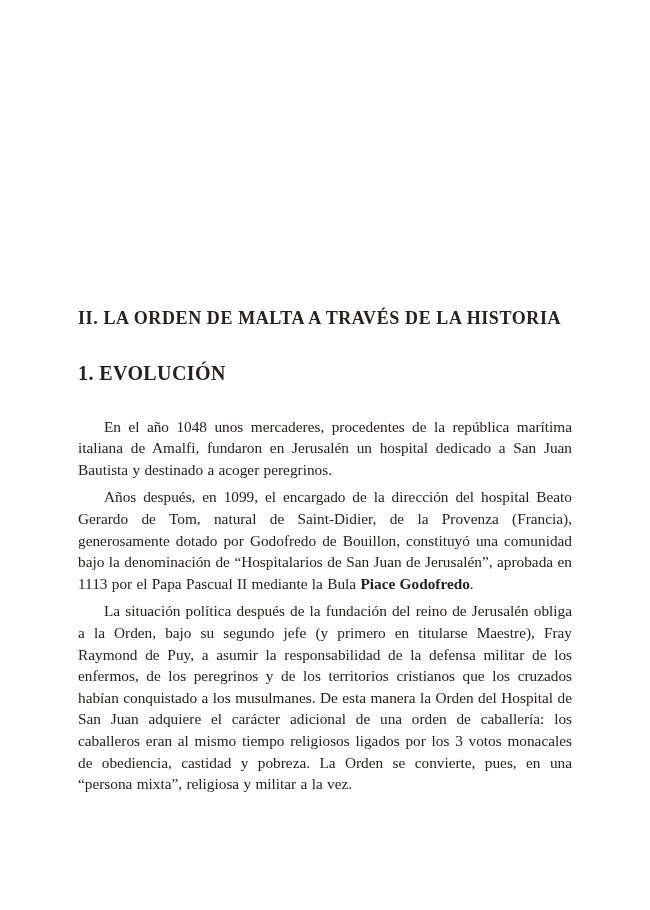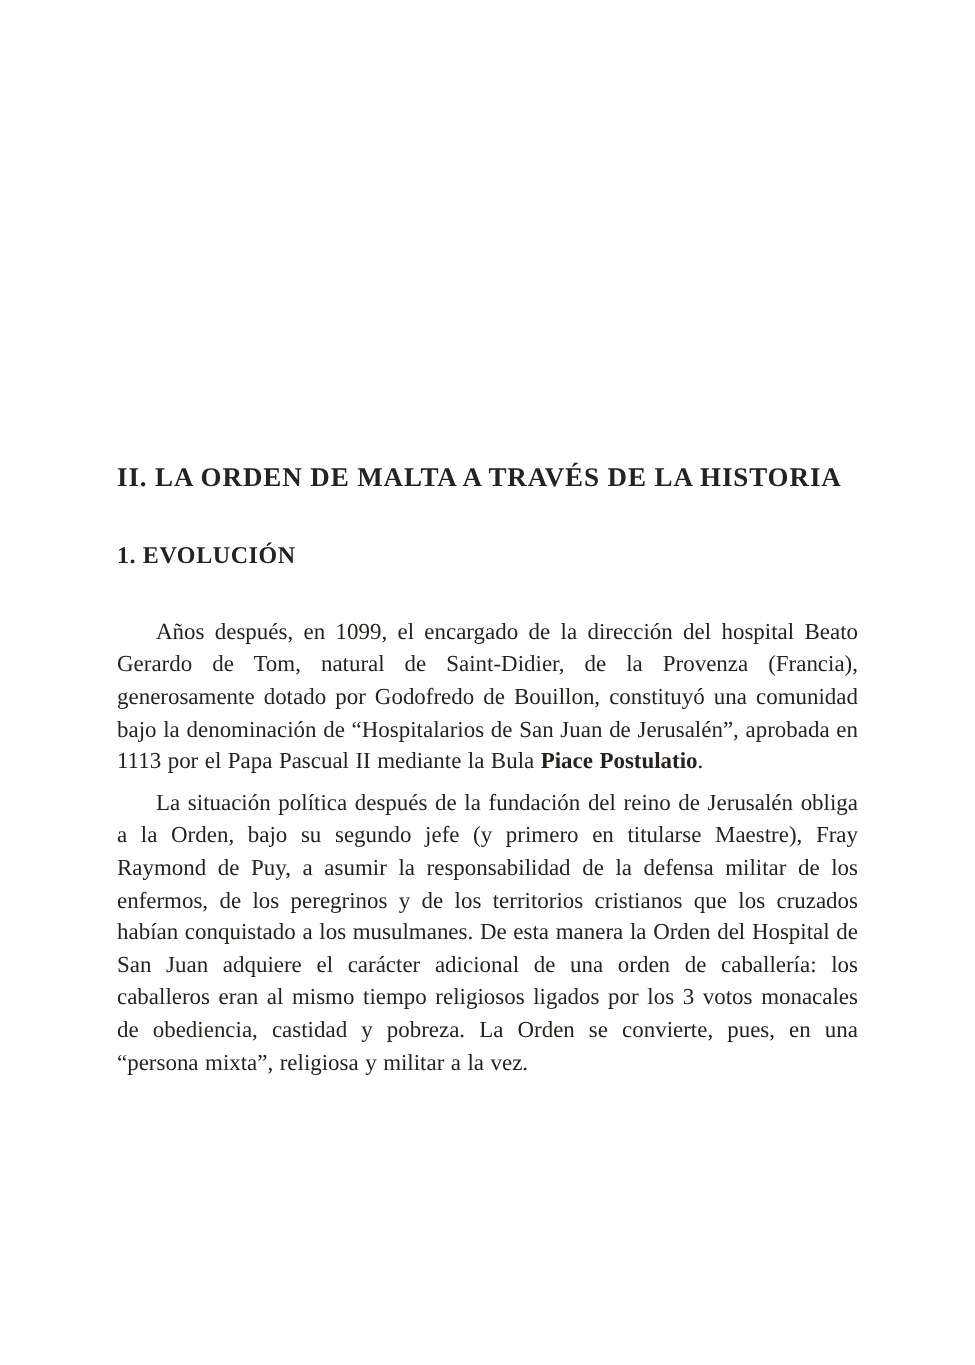--- a/index.html
+++ b/index.html
@@ -24,21 +24,21 @@
   h1.chapter-title {
     margin: 0 0 31px 0;
     font-size: 18px;
     font-weight: bold;
     letter-spacing: 0.6px;
     line-height: 1.2;
     white-space: nowrap;
   }
   h2.section-heading {
     margin: 0 0 31px 0;
-    font-size: 16px;
+    font-size: 20px;
     font-weight: bold;
     letter-spacing: 0.4px;
     line-height: 1.2;
   }
   .doc-body p {
     margin: 0 0 6px 0;
     font-size: 15.3px;
     line-height: 21.6px;
     text-align: justify;
     text-indent: 26px;
@@ -48,16 +48,17 @@
     font-weight: bold;
   }
 </style>
 </head>
 <body>
 
 <div class="page">
   <h1 class="chapter-title">II. LA ORDEN DE MALTA A TRAVÉS DE LA HISTORIA</h1>
   <h2 class="section-heading">1. EVOLUCIÓN</h2>
   <div class="doc-body">
-      <p><span>Años después, en 1099, el encargado de la dirección del hospital Beato Gerardo de Tom, natural de Saint-Didier, de la Provenza (Francia), generosamente dotado por Godofredo de Bouillon, constituyó una comunidad bajo la denominación de “Hospitalarios de San Juan de Jerusalén”, aprobada en 1113 por el Papa Pascual II mediante la Bula </span><b>Piace Postulatio</b><span>.</span></p>
+      <p><span>En el año 1048 unos mercaderes, procedentes de la república marítima italiana de Amalfi, fundaron en Jerusalén un hospital dedicado a San Juan Bautista y destinado a acoger peregrinos.</span></p>
+      <p><span>Años después, en 1099, el encargado de la dirección del hospital Beato Gerardo de Tom, natural de Saint-Didier, de la Provenza (Francia), generosamente dotado por Godofredo de Bouillon, constituyó una comunidad bajo la denominación de “Hospitalarios de San Juan de Jerusalén”, aprobada en 1113 por el Papa Pascual II mediante la Bula </span><b>Piace Godofredo</b><span>.</span></p>
       <p><span>La situación política después de la fundación del reino de Jerusalén obliga a la Orden, bajo su segundo jefe (y primero en titularse Maestre), Fray Raymond de Puy, a asumir la responsabilidad de la defensa militar de los enfermos, de los peregrinos y de los territorios cristianos que los cruzados habían conquistado a los musulmanes. De esta manera la Orden del Hospital de San Juan adquiere el carácter adicional de una orden de caballería: los caballeros eran al mismo tiempo religiosos ligados por los 3 votos monacales de obediencia, castidad y pobreza. La Orden se convierte, pues, en una “persona mixta”, religiosa y militar a la vez.</span></p>
     </div>
 </div>
 
 </body></html>

